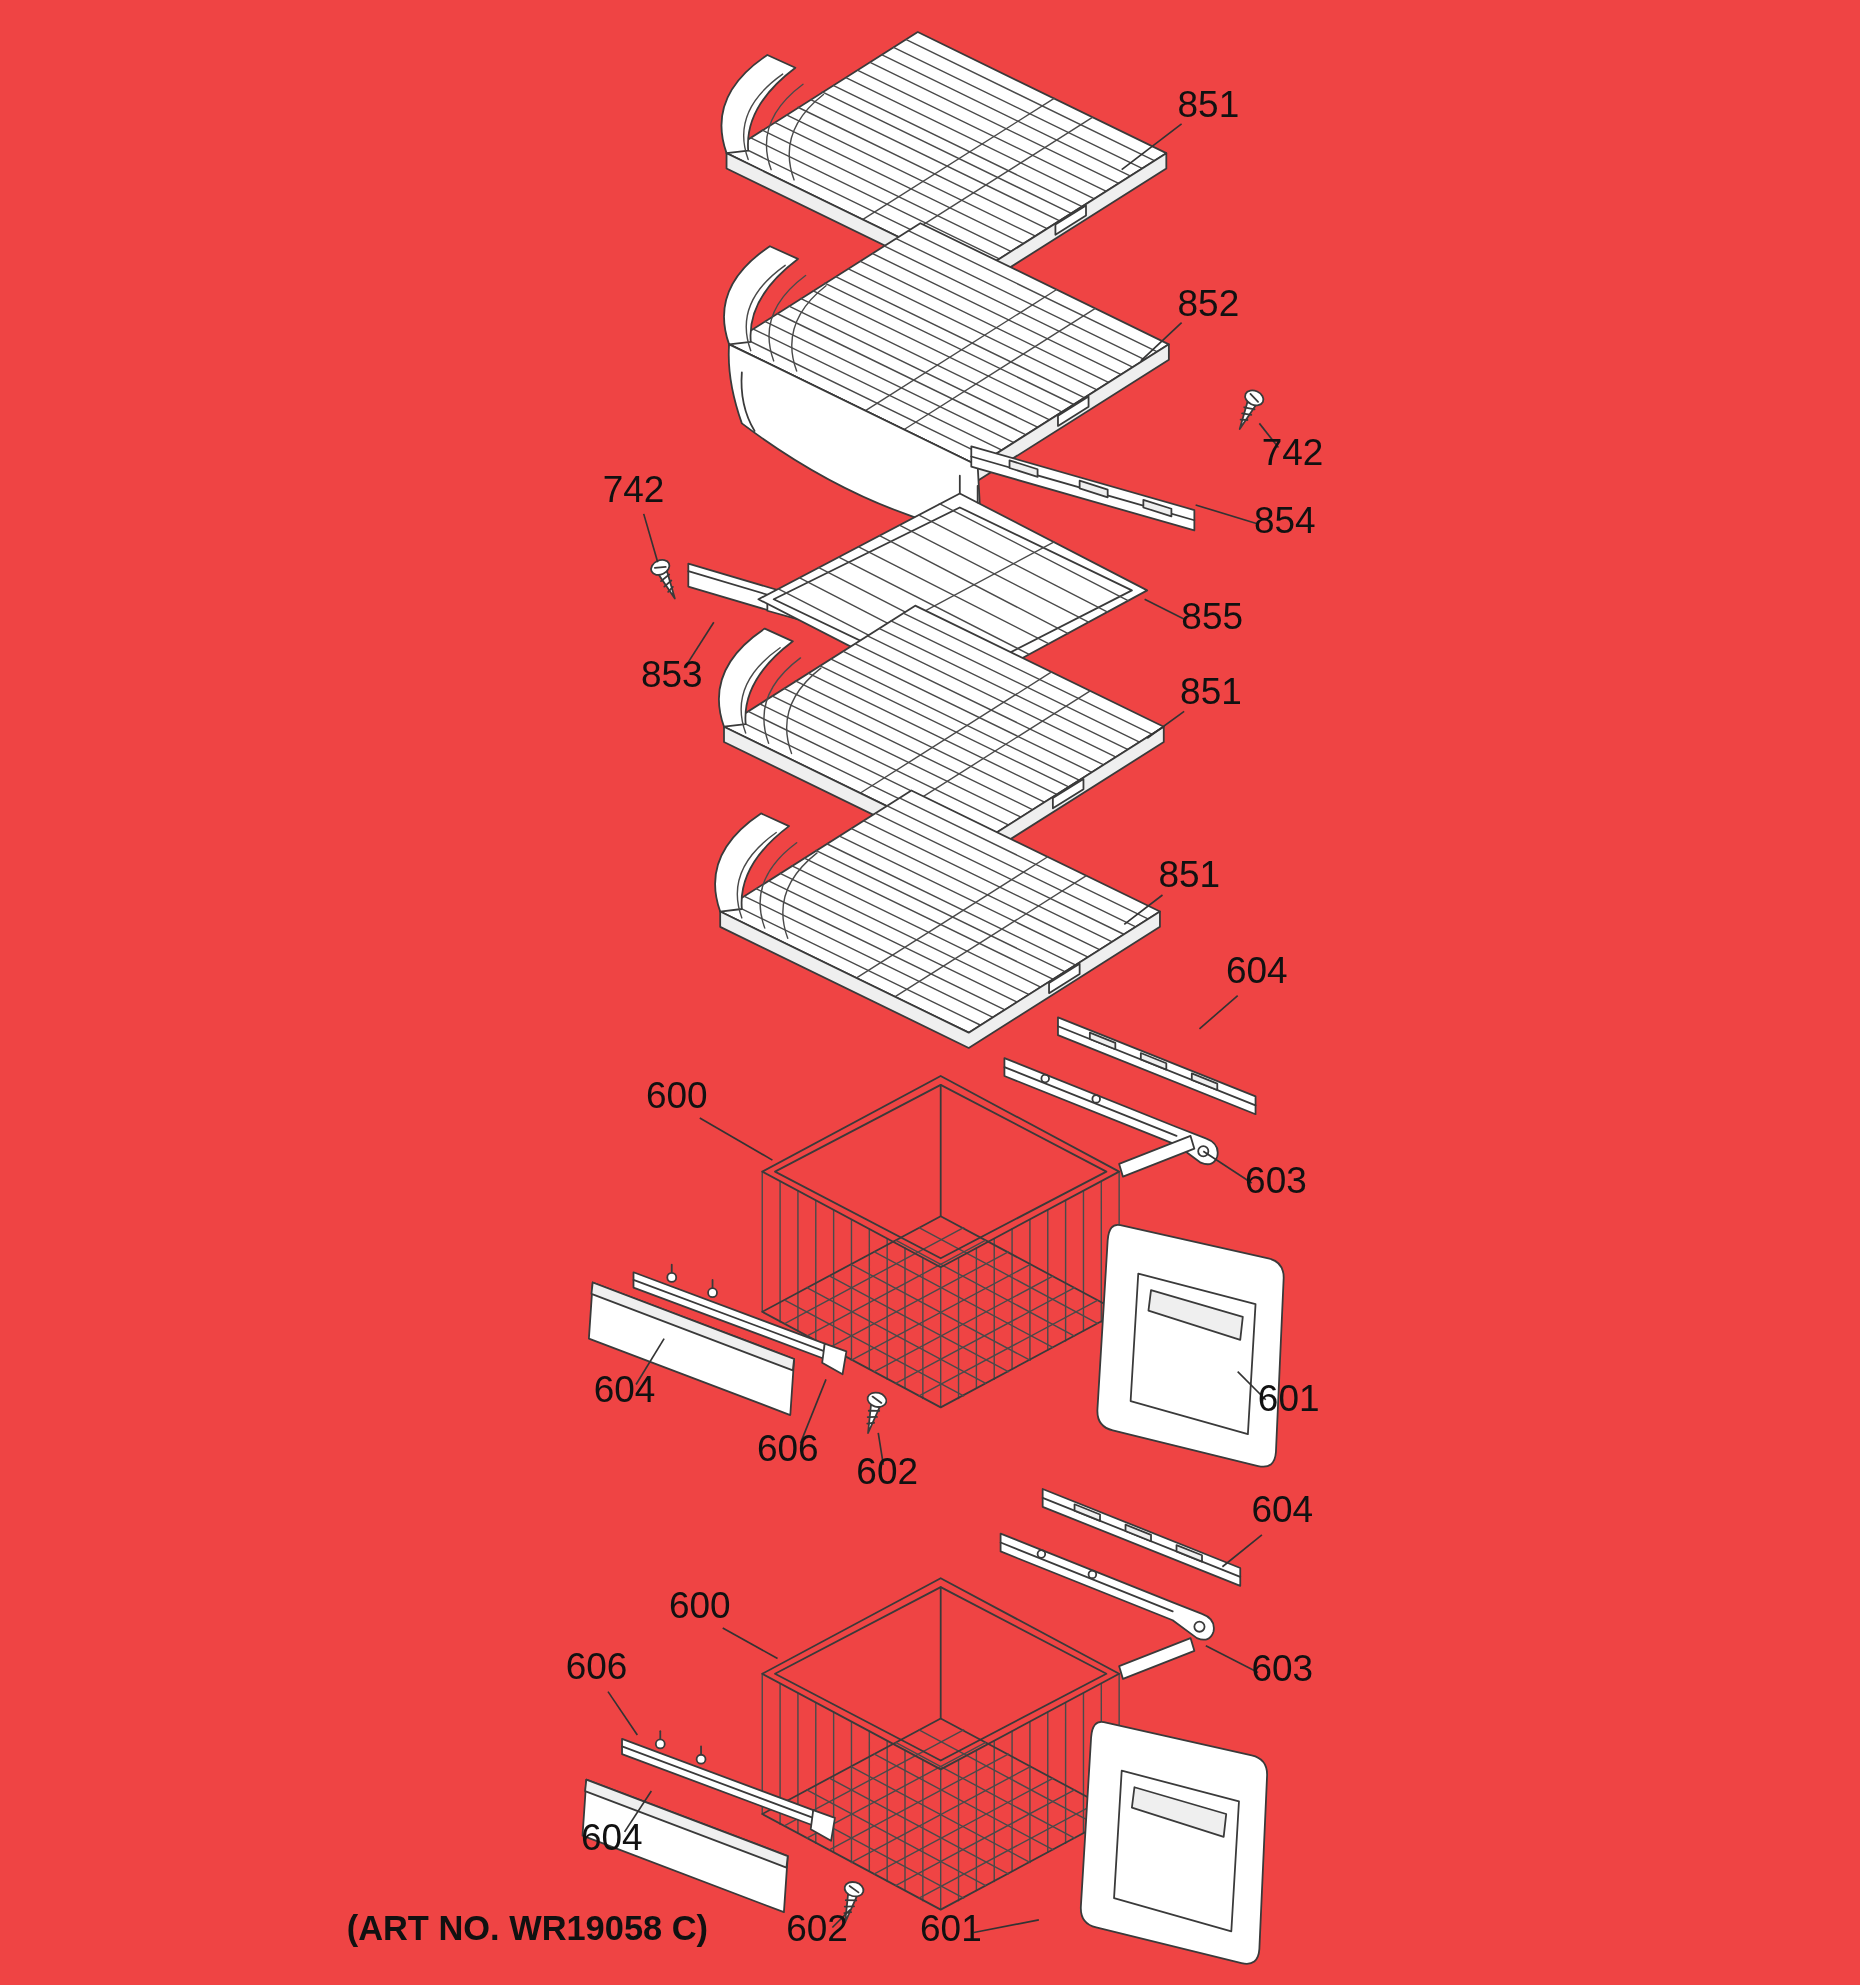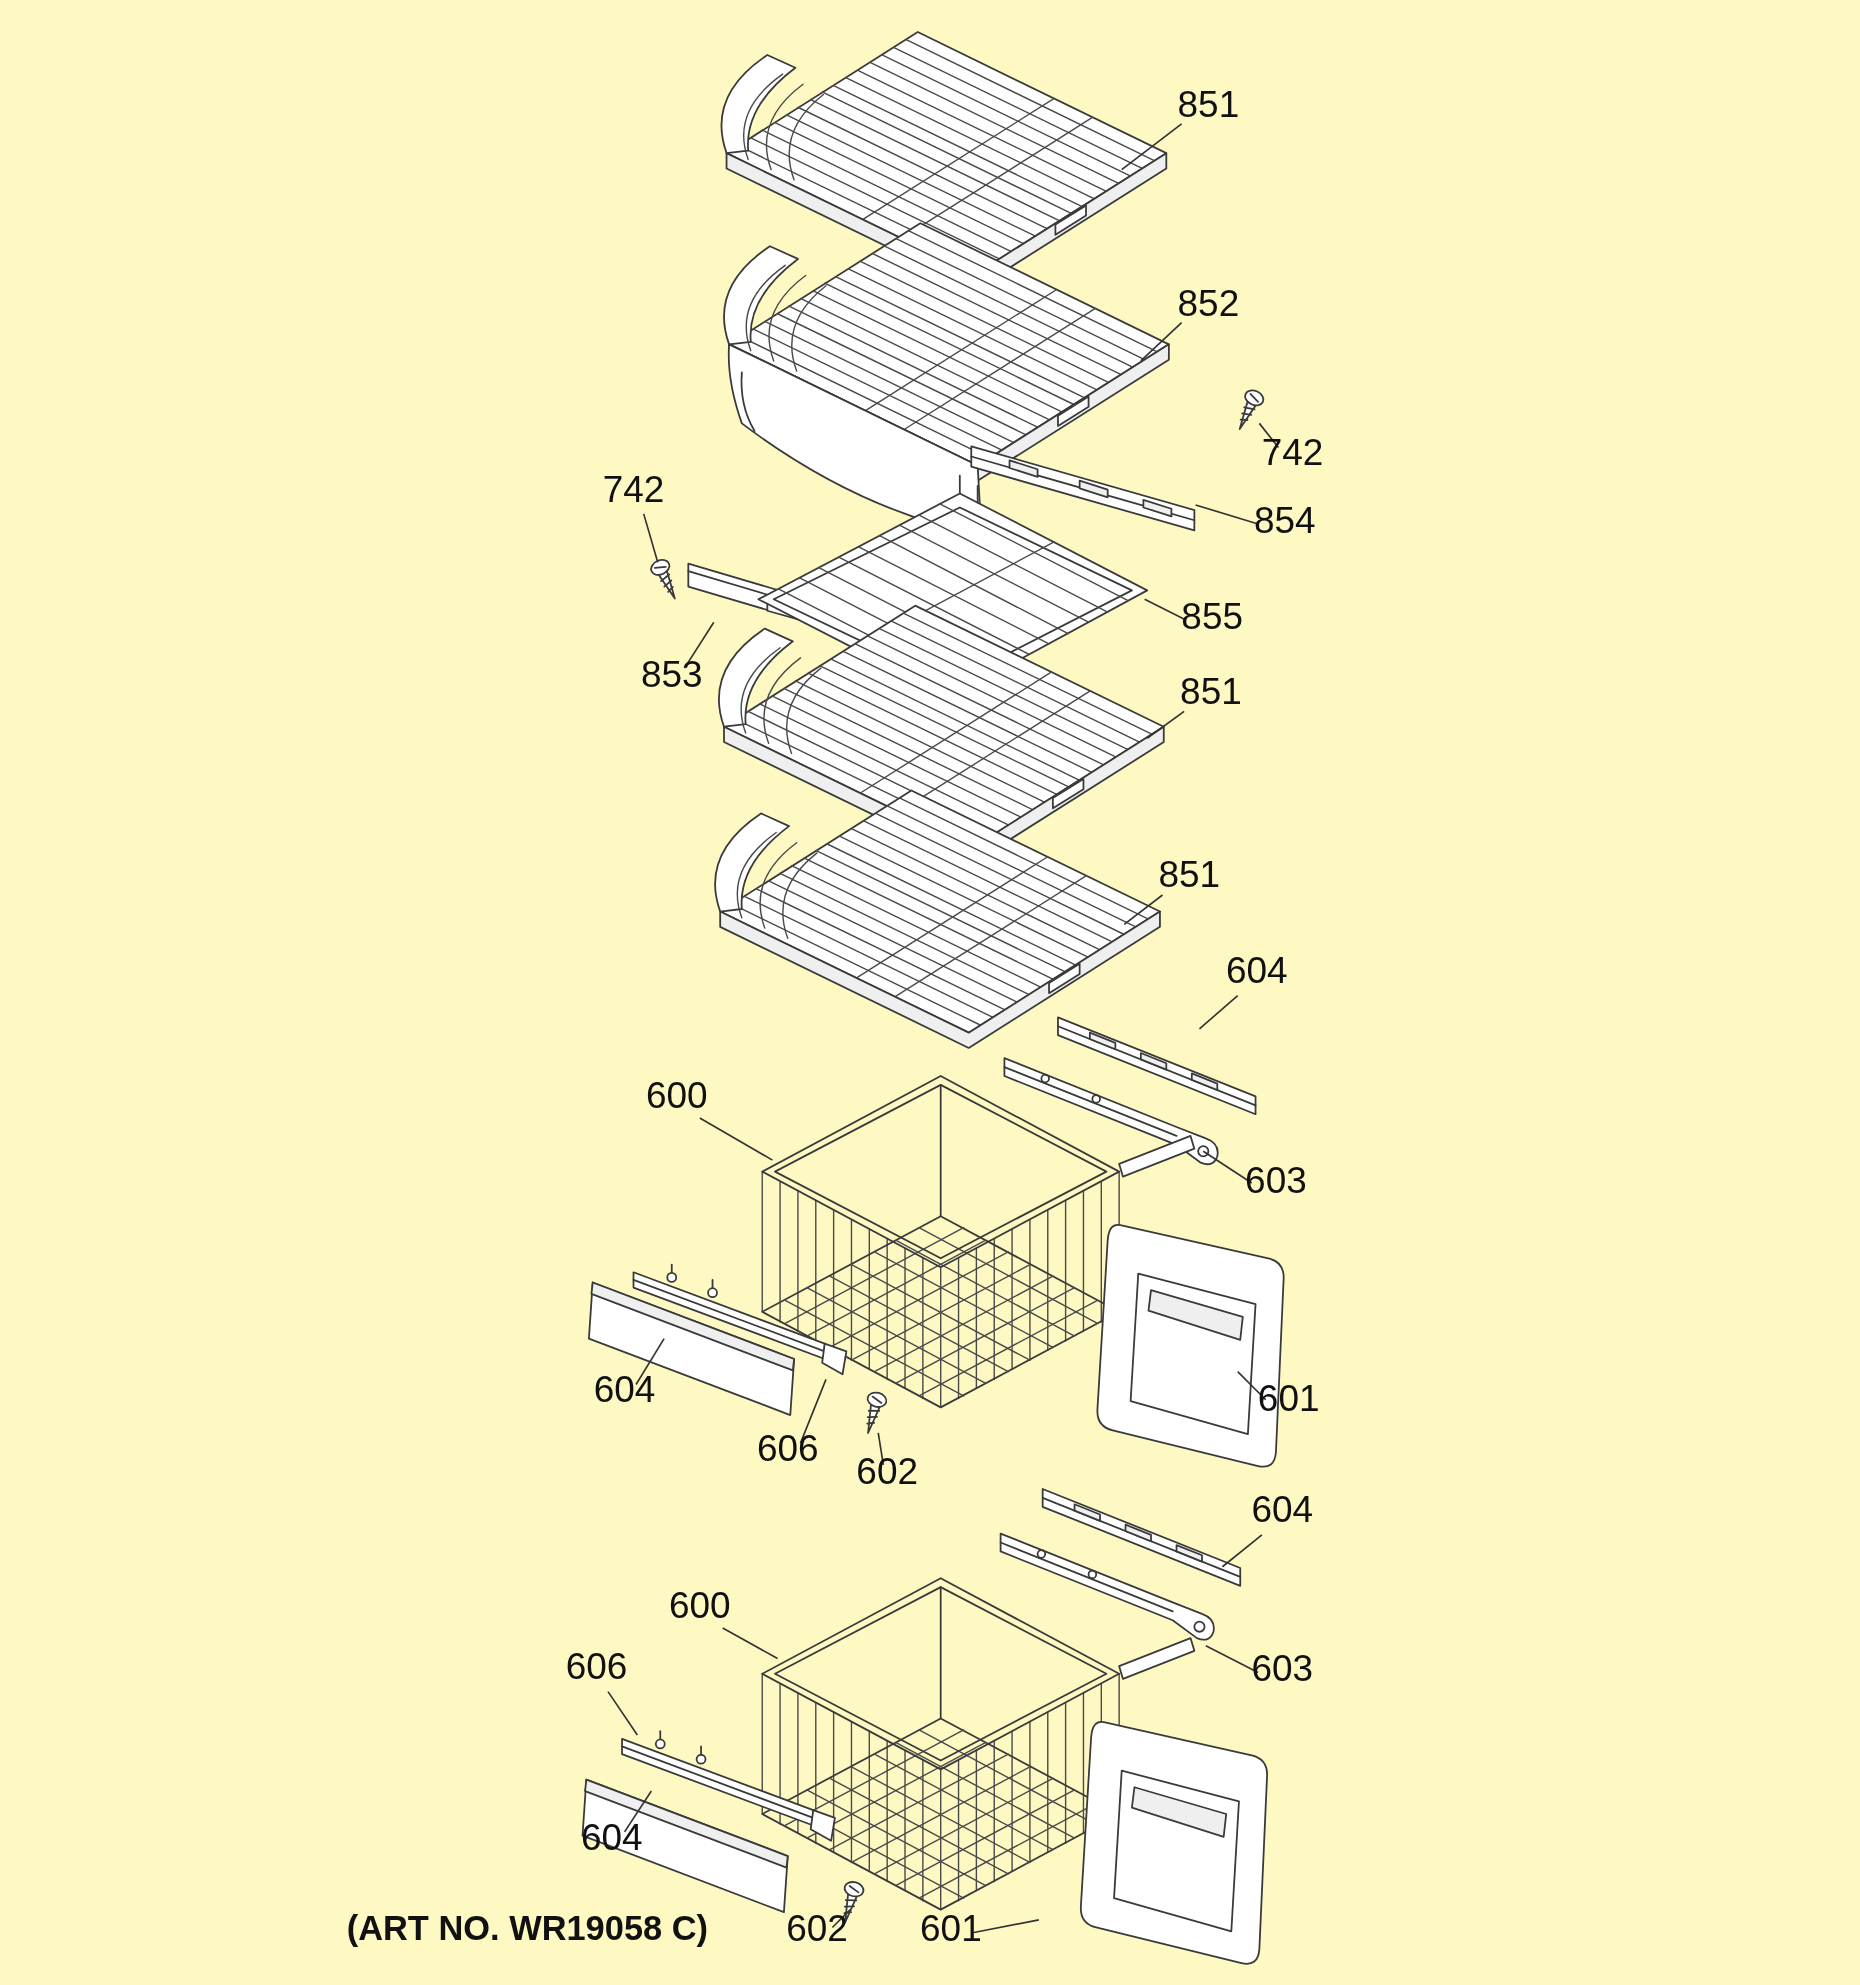--- a/index.html
+++ b/index.html
@@ -1,16 +1,16 @@
 <!DOCTYPE html>
 <html style="font-size:13px"><head>
 <meta charset="utf-8">
 <style>
   html,body{margin:0;padding:0;background:#ffffff;}
-  .stage{width:1861px;height:1985px;background:#fef9c3;overflow:hidden;}
+  .stage{width:1861px;height:1985px;background:#ef4444;overflow:hidden;}
   svg{display:block;width:1861px;height:1985px;}
   .ln{stroke:#3a3a3a;stroke-width:1.4;fill:none;stroke-linecap:round;stroke-linejoin:round;}
   .fw{fill:#ffffff;stroke:#3a3a3a;stroke-width:1.4;stroke-linejoin:round;}
   .fg{fill:#efefef;stroke:#3a3a3a;stroke-width:1.4;stroke-linejoin:round;}
   .wire{stroke:#4a4a4a;stroke-width:1.1;fill:none;stroke-linecap:round;}
   .leader{stroke:#333333;stroke-width:1.3;}
   text.callout{font:29px "Liberation Sans",sans-serif;fill:#111111;}
   text.artno{font:bold 27px "Liberation Sans",sans-serif;fill:#111111;}
 </style>
 </head>

